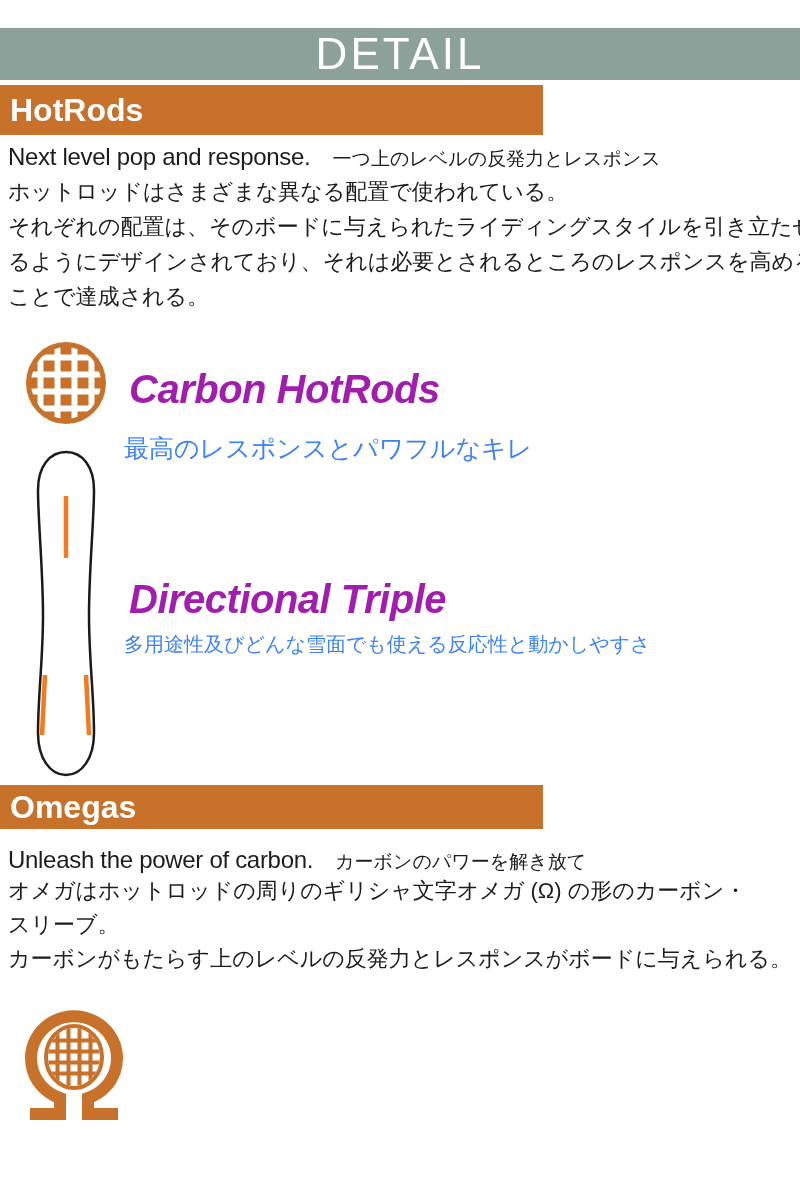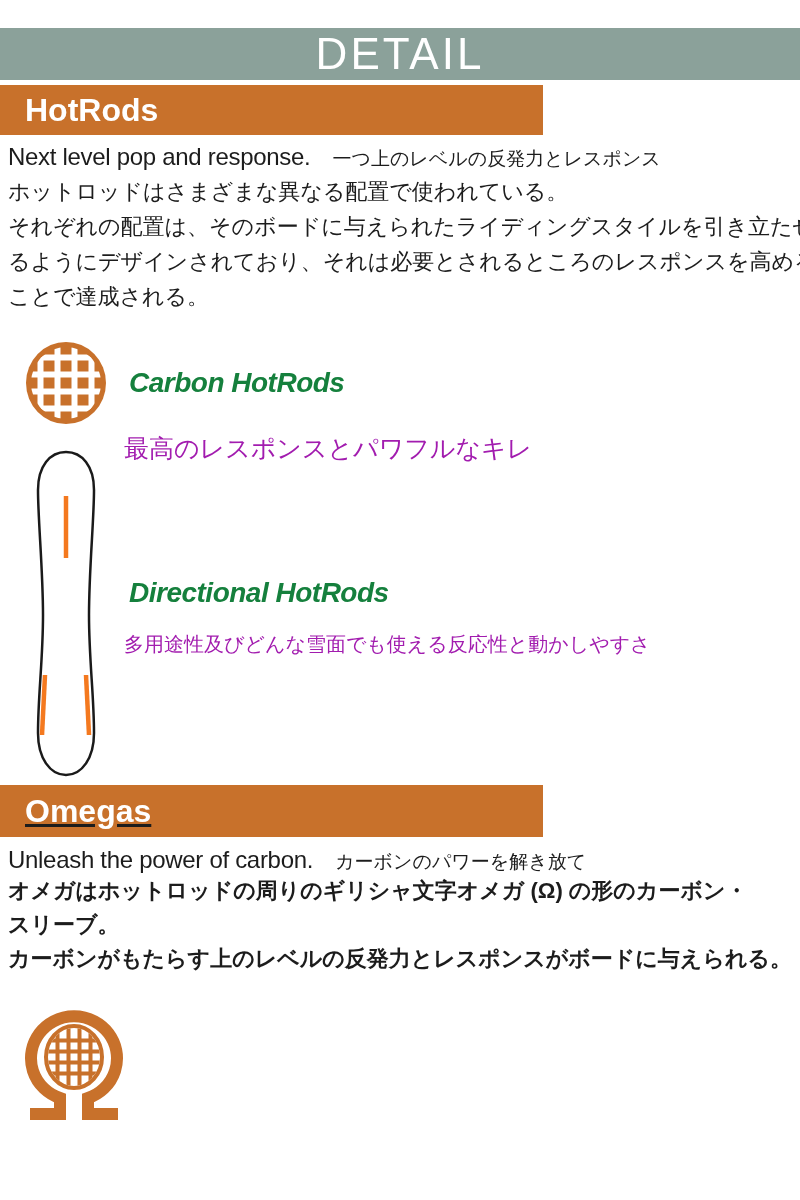--- a/index.html
+++ b/index.html
@@ -21,48 +21,48 @@
   .detail-band .title{
     color:#fff;font-size:44px;font-weight:500;letter-spacing:3px;line-height:1;
   }
   
   .section-banner{
     position:absolute;left:0;width:543px;height:50px;
     background:var(--banner-bg,#C8712B);
     display:flex;align-items:center;
   }
   .section-banner .label{
-    color:#fff;font-weight:bold;font-size:32px;padding-left:25px;line-height:1;
+    color:#fff;font-weight:bold;font-size:32px;padding-left:10px;line-height:1;
   }
   #banner-hotrods{top:57px;}
-  #banner-omegas{top:757px;height:52px;text-decoration:underline;}
+  #banner-omegas{top:757px;height:44px;}
   
   .intro-line{
     position:absolute;left:8px;white-space:nowrap;display:flex;align-items:baseline;
   }
   .intro-line .en{font-size:24px;letter-spacing:-0.3px;}
   .intro-line .jp{font-size:19px;margin-left:22px;}
   #intro-hotrods{top:115px;}
   #intro-omegas{top:818px;}
   
   .body-lines{position:absolute;left:8px;}
   .body-lines .line{font-size:22px;line-height:35px;white-space:nowrap;}
   #body-hotrods{top:146px;}
-  #body-omegas{top:846px;font-weight:bold;}
+  #body-omegas{top:846px;}
   #body-omegas .line{line-height:34px;}
   
   .feature-title{
-    position:absolute;font-style:italic;font-weight:bold;font-size:28px;
-    white-space:nowrap;letter-spacing:-0.5px;color:#15803d;
+    position:absolute;font-style:italic;font-weight:bold;font-size:40px;
+    white-space:nowrap;letter-spacing:-0.5px;color:#a21caf;
   }
   #title-carbon-hotrods{left:129px;top:339px;}
   #title-directional-triple{left:129px;top:549px;}
   #title-carbon-omega{left:146px;top:1006px;}
   .feature-subtitle{
-    position:absolute;white-space:nowrap;color:#a21caf;
+    position:absolute;white-space:nowrap;color:#3b82f6;
   }
   #subtitle-carbon-hotrods{left:124px;top:404px;font-size:25px;}
   #subtitle-directional-triple{left:124px;top:603px;font-size:20px;}
   
   #icon-grid-sphere{position:absolute;left:25px;top:313px;}
   #board-diagram{position:absolute;left:30px;top:422px;}
   #icon-omega{position:absolute;left:20px;top:980px;}
   
   .footer-lines{position:absolute;left:12px;top:1112px;}
   .footer-lines .line{font-size:24px;line-height:40px;white-space:nowrap;}
@@ -124,21 +124,21 @@
              C 64,245 59,210 59,165
              C 59,120 64,70 64,40
              C 64,16 52,2 36,2 Z" fill="#ffffff" stroke="#1A1A1A" stroke-width="2.5"></path>
     <g stroke="#F4791F" stroke-width="4.5">
       <line x1="36" y1="46" x2="36" y2="108"></line>
       <line x1="15" y1="225" x2="12" y2="285"></line>
       <line x1="56" y1="225" x2="59" y2="285"></line>
     </g>
   </svg>
 
-  <div class="feature-title" id="title-directional-triple">Directional HotRods</div>
+  <div class="feature-title" id="title-directional-triple">Directional Triple</div>
   <div class="feature-subtitle" id="subtitle-directional-triple">多用途性及びどんな雪面でも使える反応性と動かしやすさ</div>
 
   <div class="section-banner" id="banner-omegas">
     <span class="label">Omegas</span>
   </div>
 
   <div class="intro-line" id="intro-omegas">
     <span class="en">Unleash the power of carbon.</span>
     <span class="jp">カーボンのパワーを解き放て</span>
   </div>

